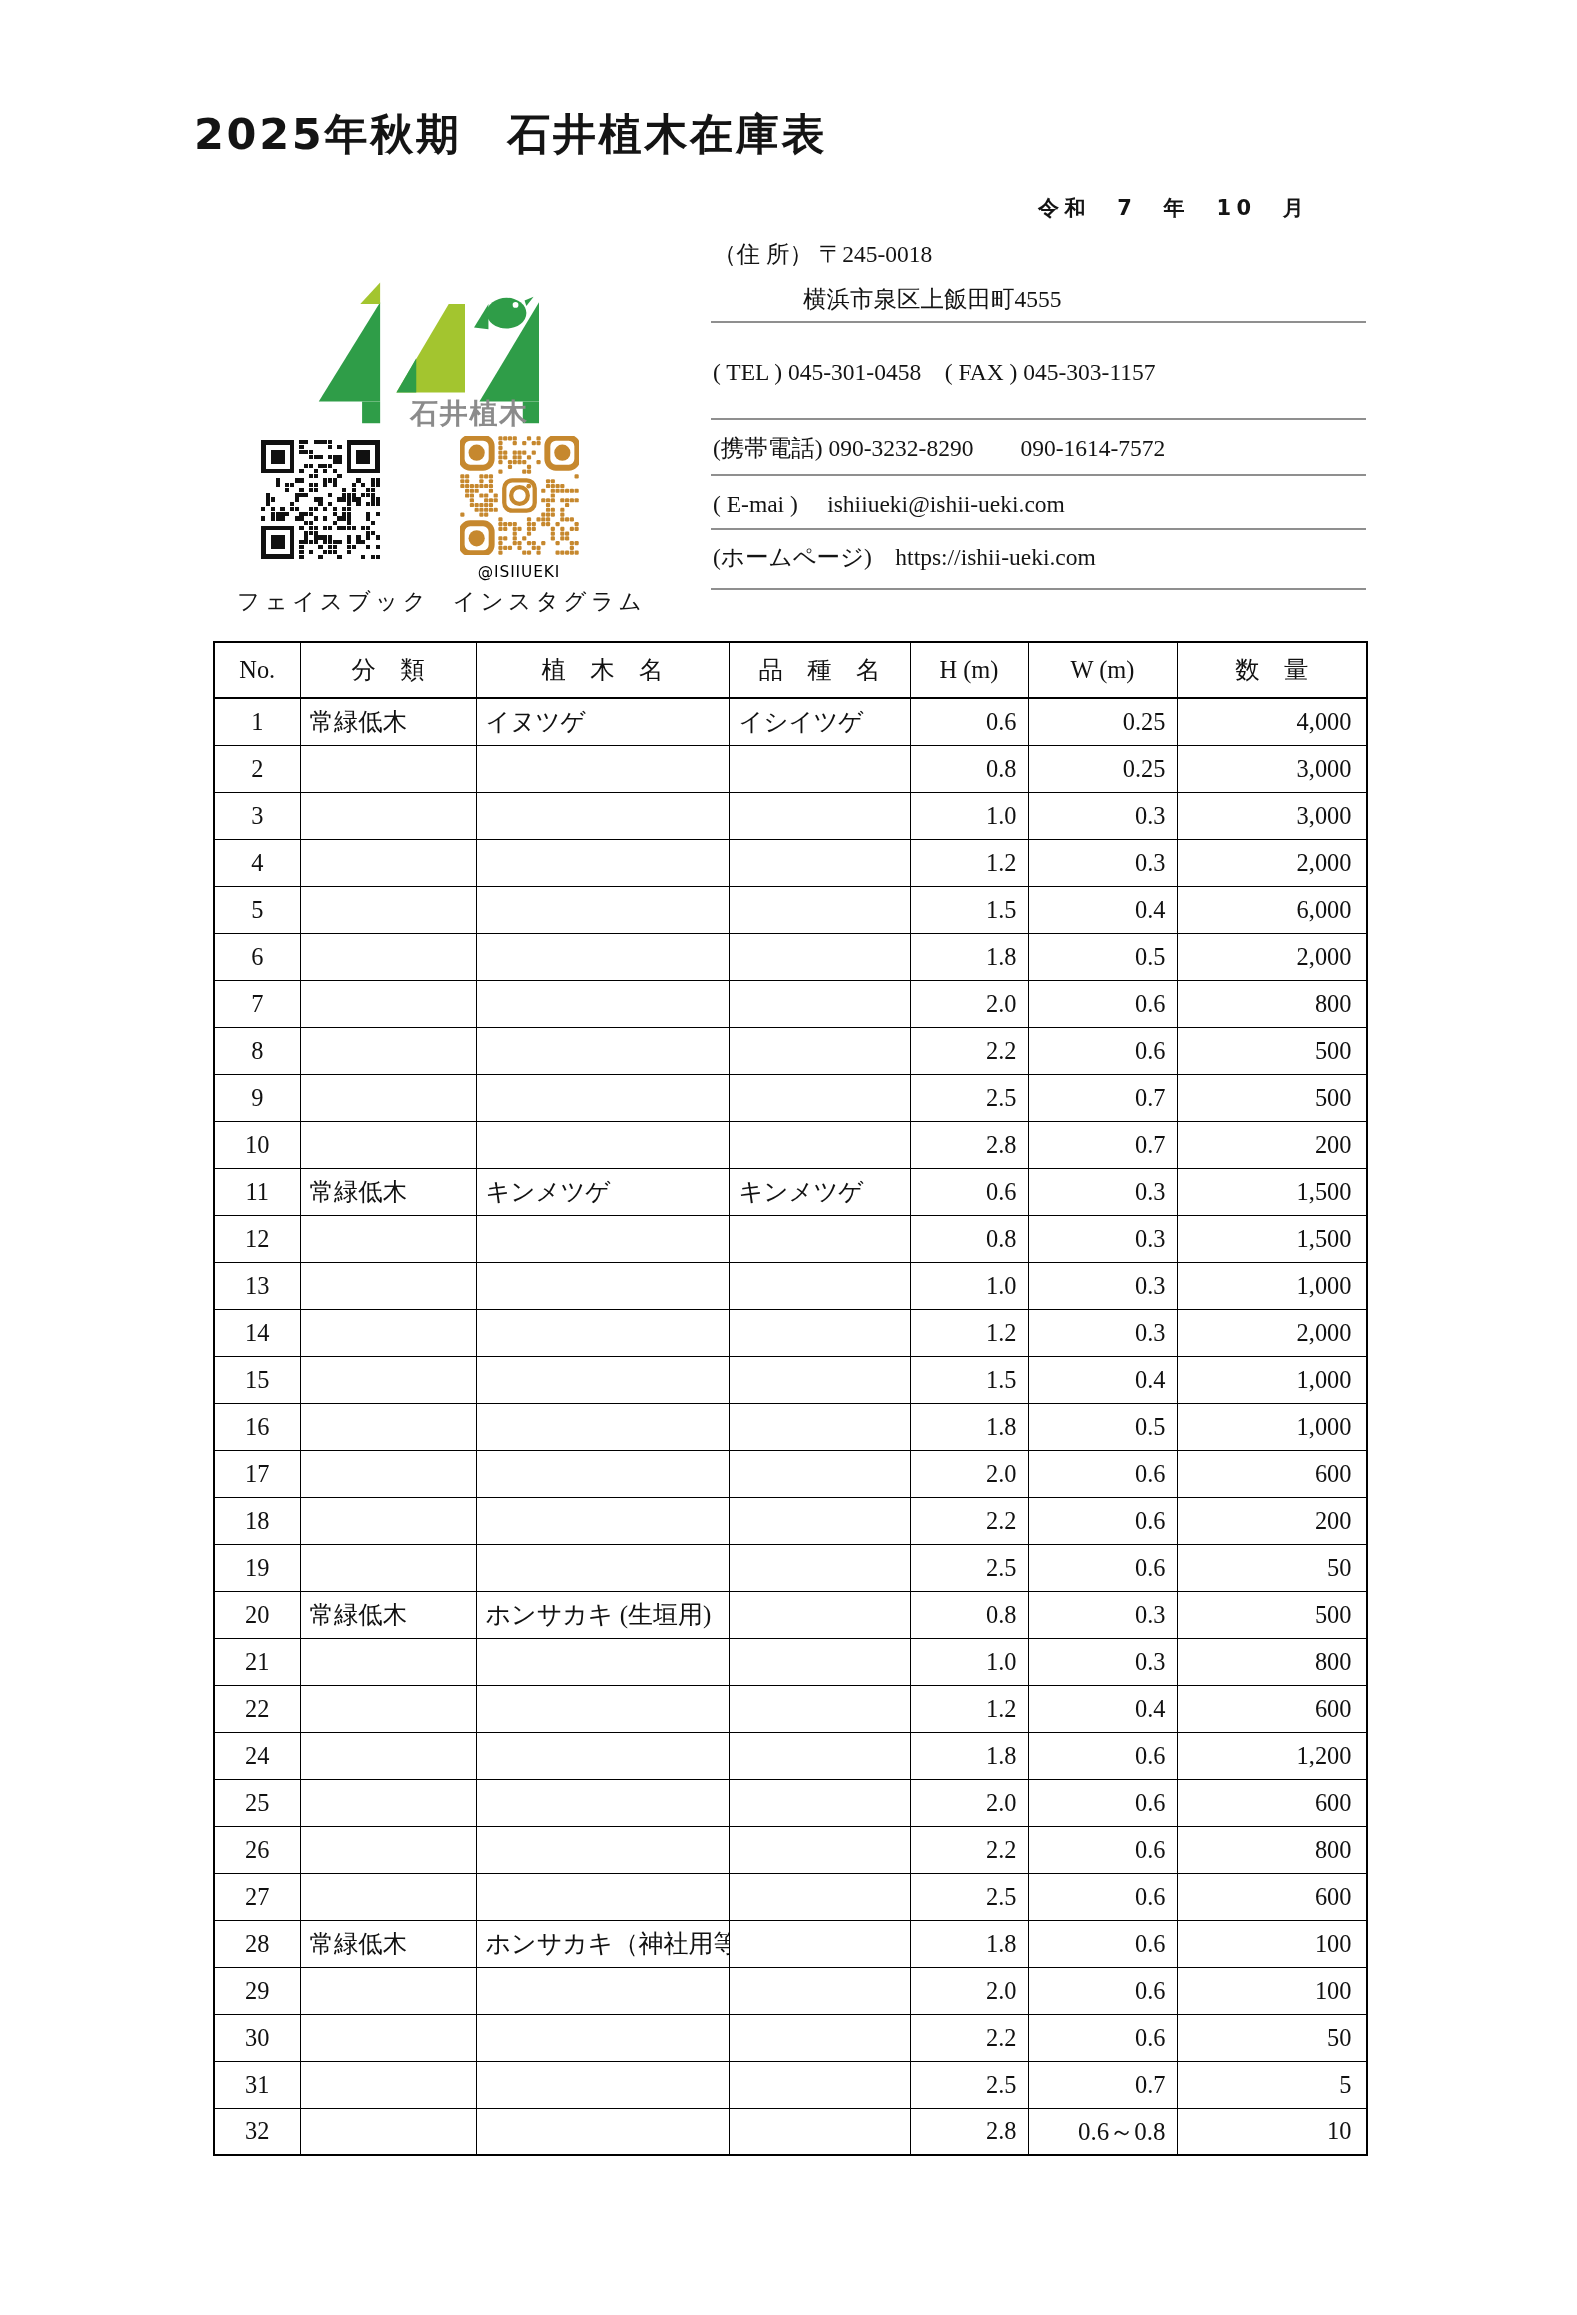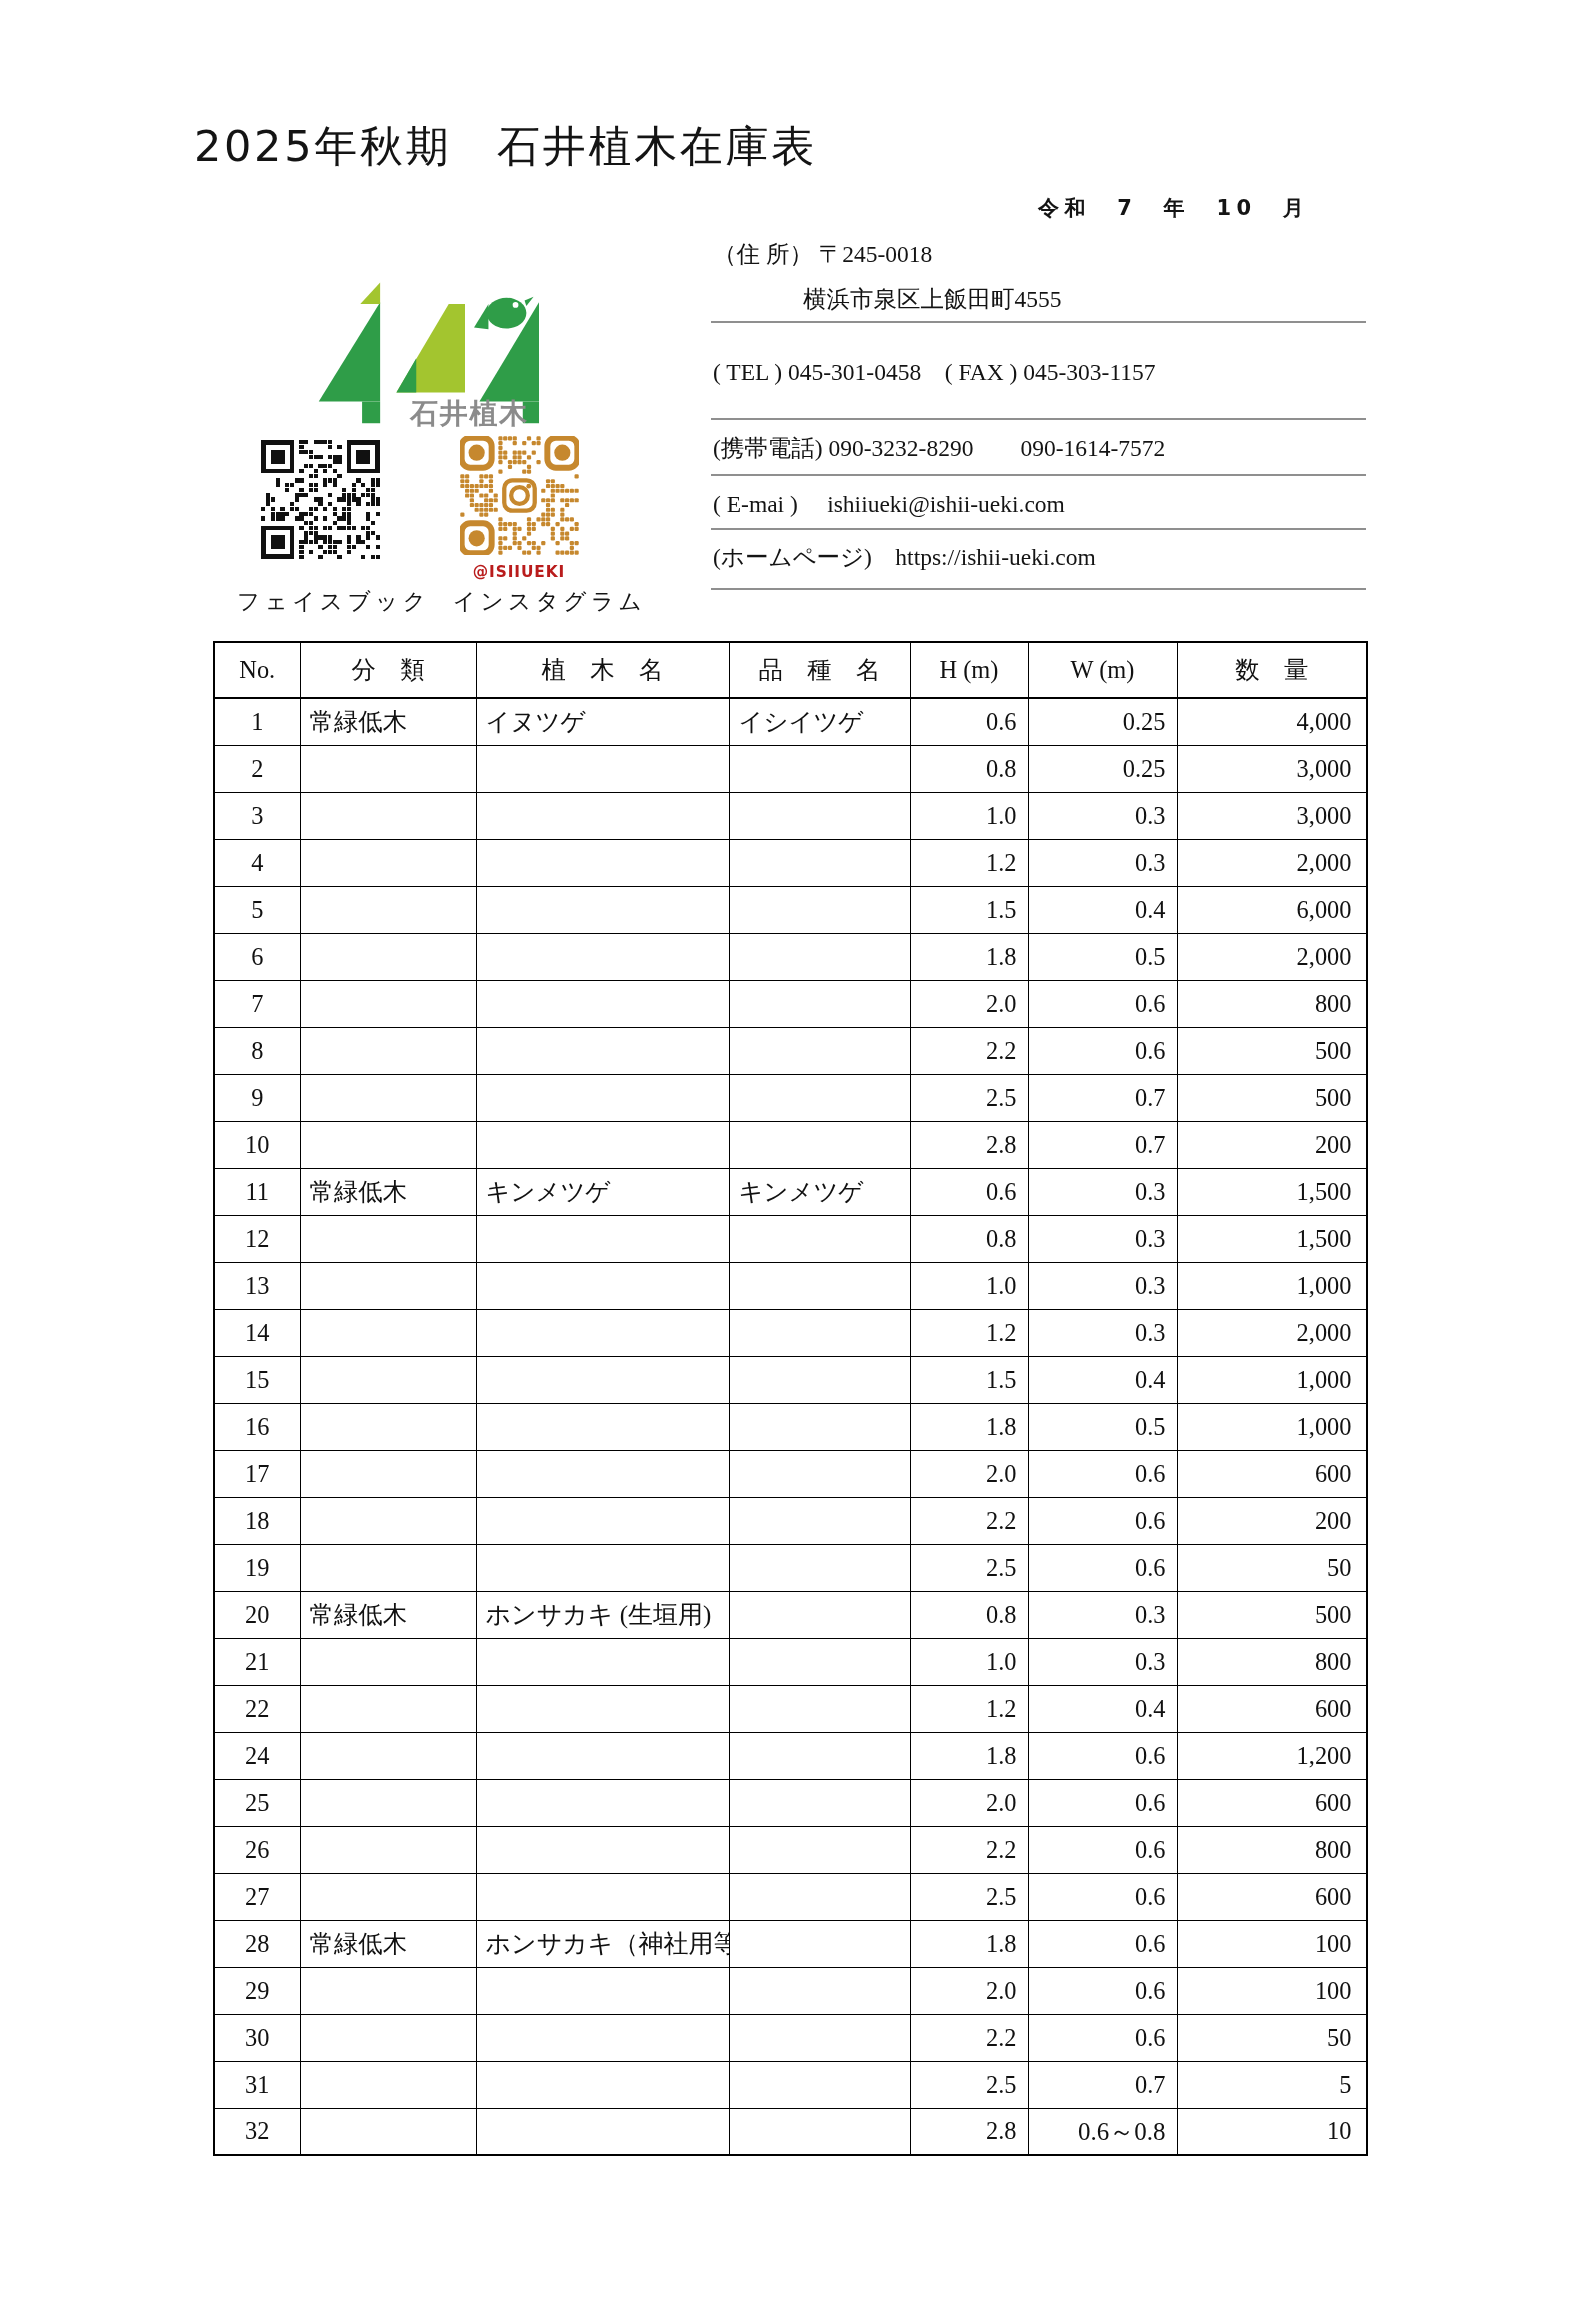--- a/index.html
+++ b/index.html
@@ -1,40 +1,40 @@
 <!DOCTYPE html>
 <html lang="ja" style="font-size:14.5px"><head>
 <meta charset="utf-8">
 <style>
   html,body{margin:0;padding:0;background:#ffffff;}
   .page{
     position:relative;width:1578px;height:2316px;background:#ffffff;overflow:hidden;
     font-family:"Liberation Serif","DejaVu Serif",serif;color:#141414;
   }
   .title{
-    position:absolute;left:194px;top:118px;
-    font-family:"DejaVu Sans","Liberation Sans",sans-serif;font-weight:normal;
+    position:absolute;left:194px;top:106px;
+    font-family:"DejaVu Sans","Liberation Sans",sans-serif;font-weight:bold;
     font-size:43px;letter-spacing:2.7px;white-space:pre;
   }
   .date{
     position:absolute;left:1038px;top:194px;
     font-family:"DejaVu Sans","Liberation Sans",sans-serif;font-weight:bold;
     font-size:21px;letter-spacing:5.4px;white-space:pre;
   }
   .contact-line{position:absolute;left:713px;font-size:23.5px;white-space:pre;}
   .contact-indent{left:803px;}
   .rule{position:absolute;left:711px;width:655px;height:1.8px;background:#8f8f8f;}
   .logo-wrap{position:absolute;left:306px;top:277px;width:253px;height:167px;}
   .qr{position:absolute;width:119px;height:119px;}
   .qr-fb{left:261px;top:440px;}
   .qr-ig{left:460px;top:436px;}
   .ig-handle{
     position:absolute;left:445px;top:563px;width:148px;text-align:center;
-    font-family:"DejaVu Sans","Liberation Sans",sans-serif;font-weight:bold;
-    font-size:15.4px;letter-spacing:0.9px;color:#b91c1c;
+    font-family:"DejaVu Sans","Liberation Sans",sans-serif;font-weight:normal;
+    font-size:15.4px;letter-spacing:0.9px;color:#000000;
   }
   .qr-label{position:absolute;font-size:22.6px;letter-spacing:4.5px;white-space:pre;}
   .qr-label-fb{left:237px;top:586px;width:181px;text-align:center;}
   .qr-label-ig{left:450px;top:586px;width:199px;text-align:center;}
 
   table.inv{
     position:absolute;left:213px;top:641px;width:1153px;
     border-collapse:collapse;table-layout:fixed;
     font-size:24.4px;color:#111;border:2.7px solid #000;
   }

